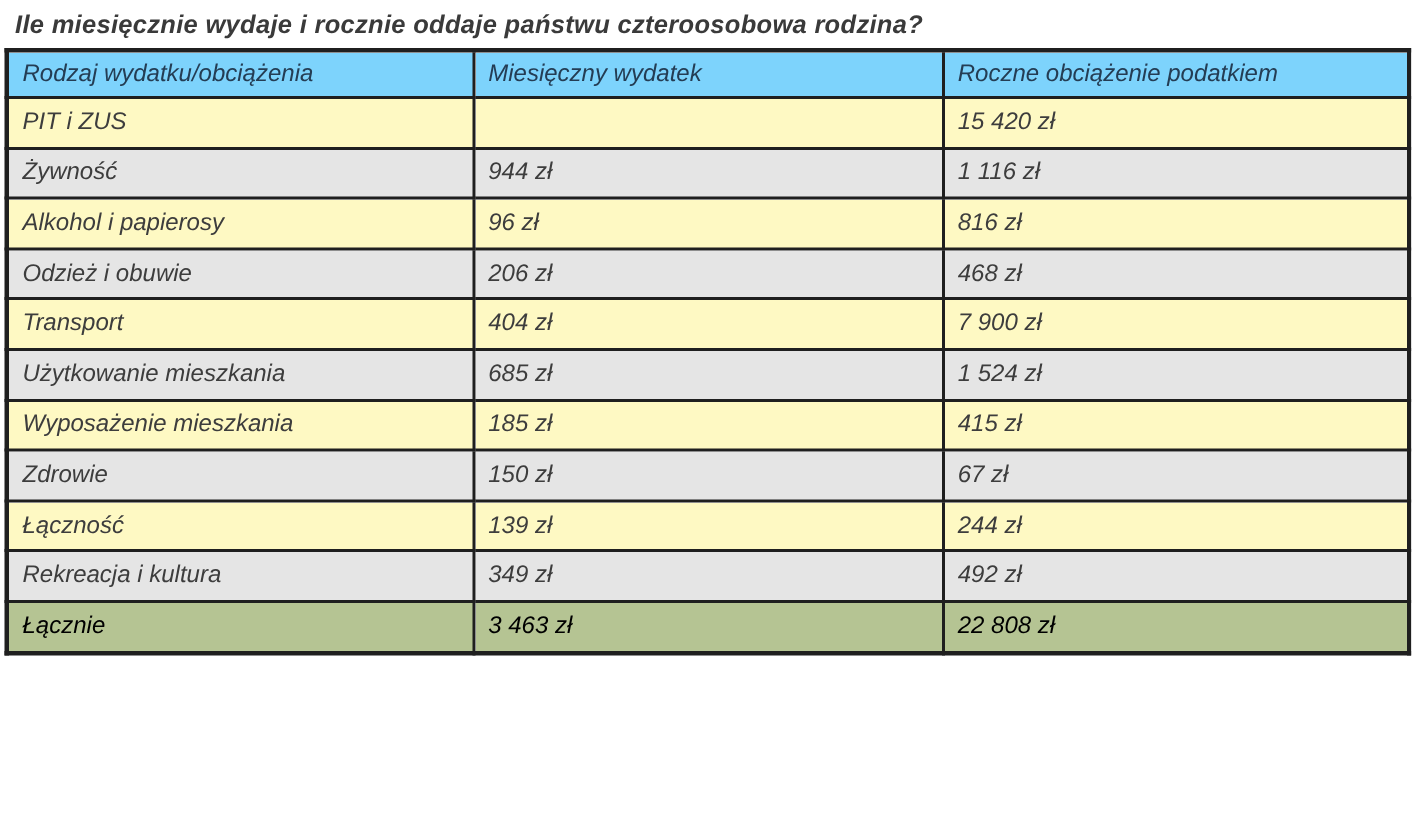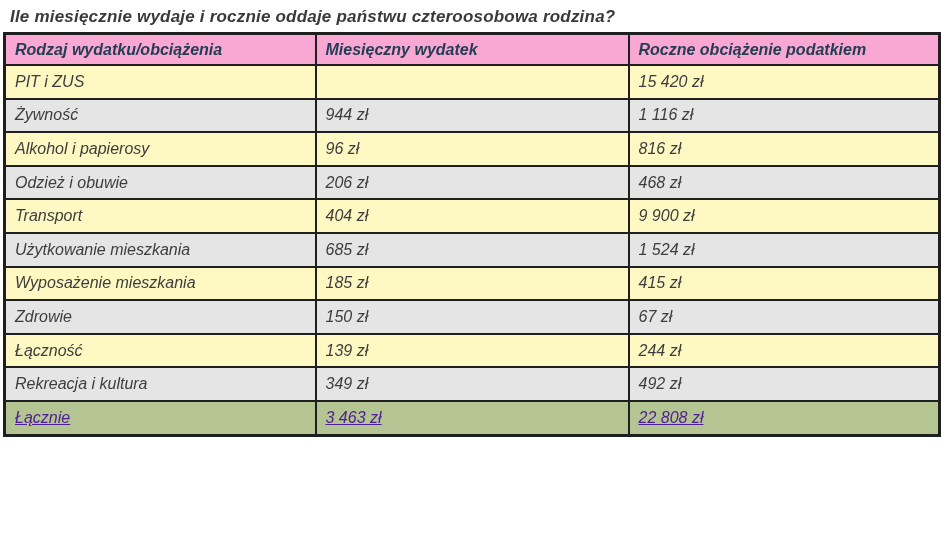--- a/index.html
+++ b/index.html
@@ -37,38 +37,37 @@
   table.expense-table td {
     border: 2px solid #1f1f1f;
     font-style: italic;
     font-size: 16px;
     text-align: left;
     padding: 0 4px 0 9px;
     overflow: hidden;
     white-space: nowrap;
   }
   table.expense-table thead th {
-    background: #f9a8d4;
+    background: #7dd3fc;
     color: #243d54;
-    font-weight: 700;
+    font-weight: 400;
     height: 29px;
   }
   table.expense-table tbody td {
     background: #e5e5e5;
     color: #3d3d3d;
     font-weight: 400;
     height: 31.6px;
   }
   table.expense-table tbody tr.alt td {
     background: #fef9c3;
   }
   table.expense-table tbody tr.total td {
     background: #b5c493;
-    color: #4c1d95;
-    text-decoration: underline;
+    color: #000000;
   }
 </style>
 </head>
 <body>
 
 <div class="page">
   <div class="title">Ile miesięcznie wydaje i rocznie oddaje państwu czteroosobowa rodzina?</div>
 
   <table class="expense-table">
     <colgroup>
@@ -100,21 +99,21 @@
         <td>816 zł</td>
       </tr>
       <tr>
         <td>Odzież i obuwie</td>
         <td>206 zł</td>
         <td>468 zł</td>
       </tr>
       <tr class="alt">
         <td>Transport</td>
         <td>404 zł</td>
-        <td>9 900 zł</td>
+        <td>7 900 zł</td>
       </tr>
       <tr>
         <td>Użytkowanie mieszkania</td>
         <td>685 zł</td>
         <td>1 524 zł</td>
       </tr>
       <tr class="alt">
         <td>Wyposażenie mieszkania</td>
         <td>185 zł</td>
         <td>415 zł</td>

